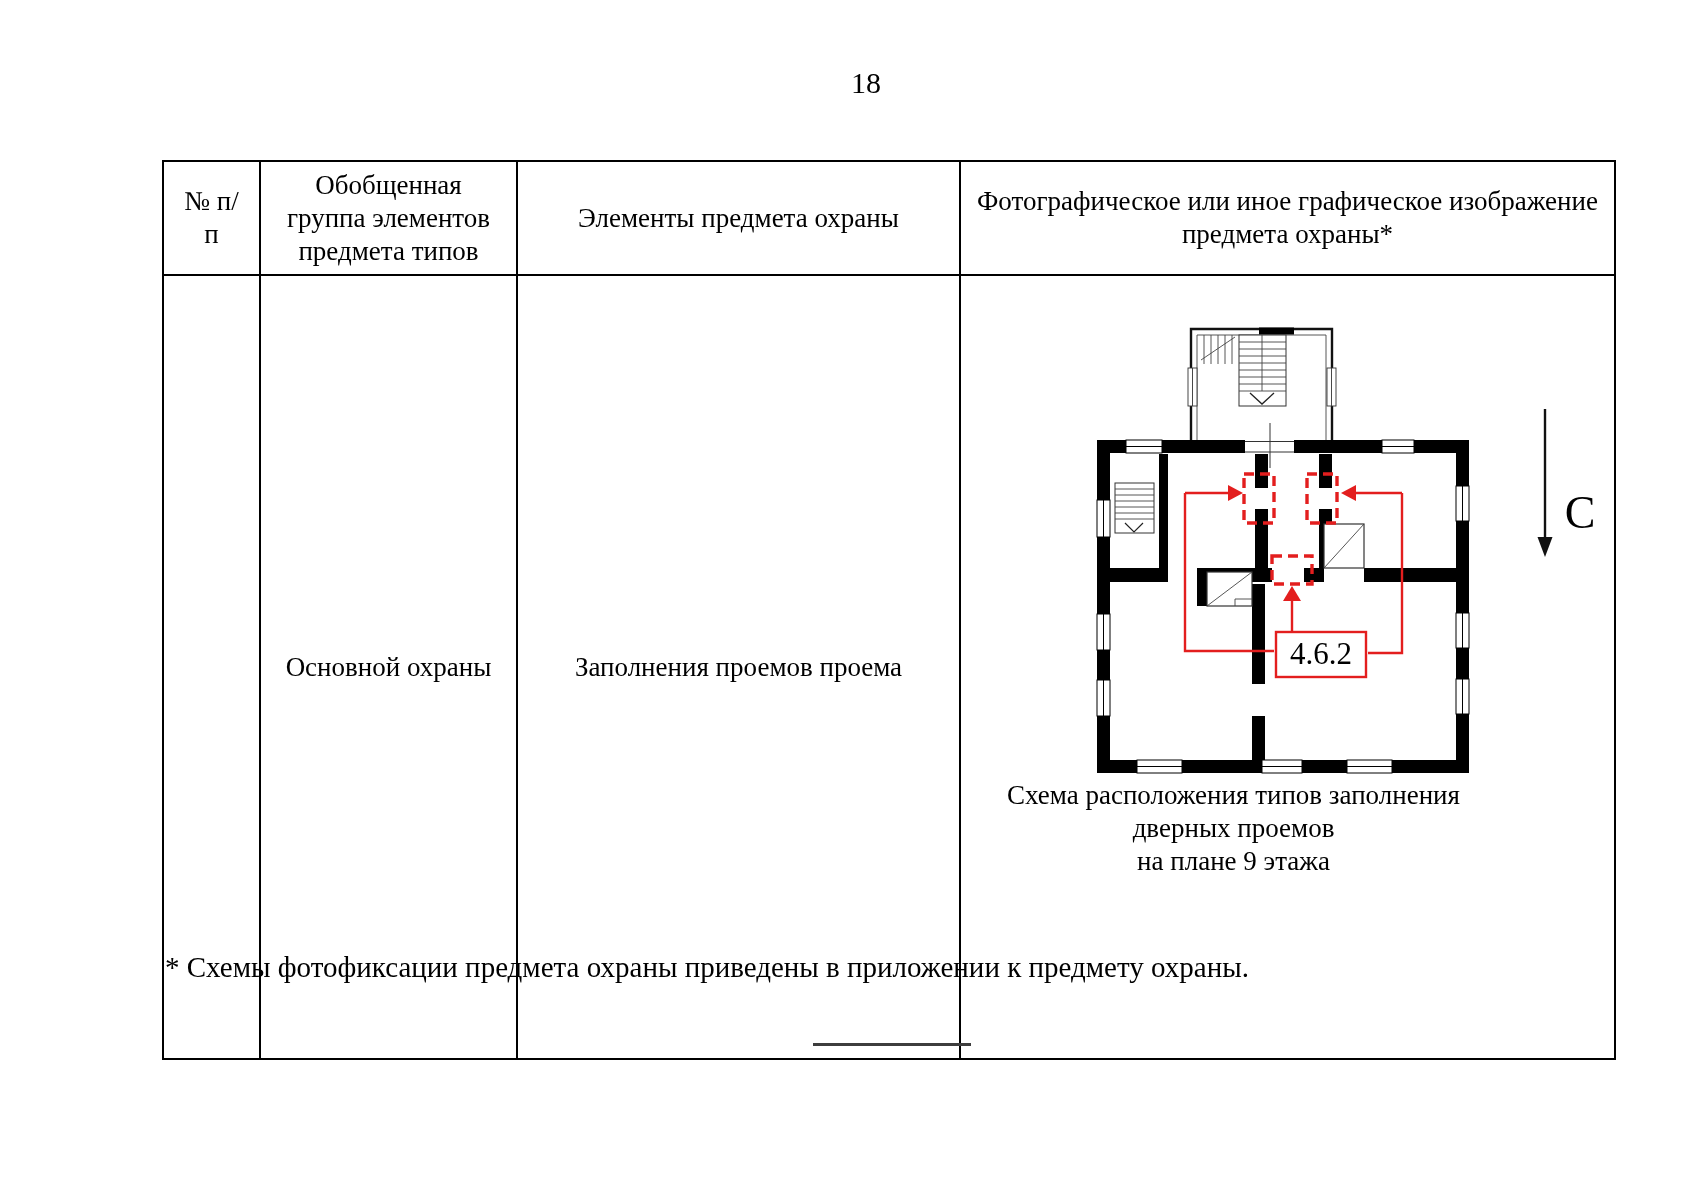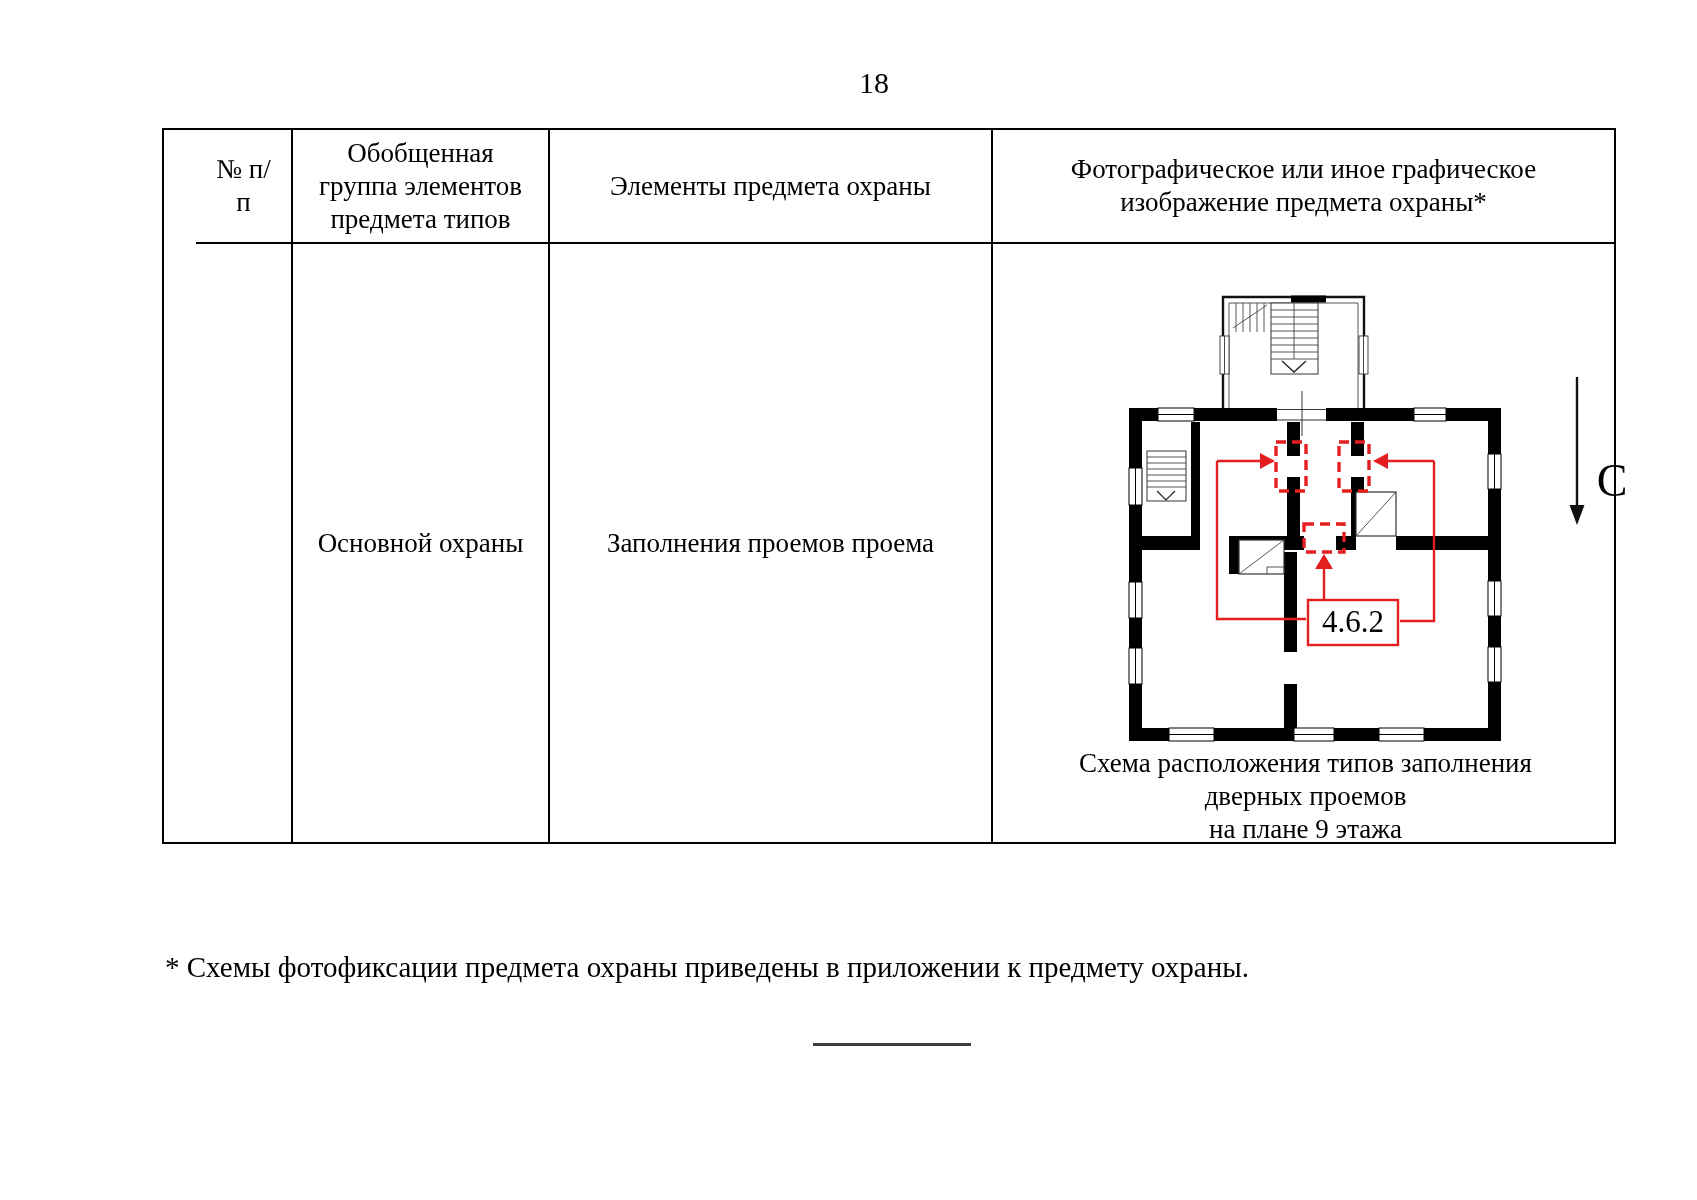--- a/index.html
+++ b/index.html
@@ -7,48 +7,47 @@
     position:relative;
     width:1697px;height:1200px;
     background:#fff;
     font-family:"Liberation Serif","DejaVu Serif",serif;
     color:#000;
     overflow:hidden;
   }
   .page-number{
     position:absolute;left:848px;top:66px;
     transform:translateX(-50%);
-    font-size:30px;margin-left:26px;
+    font-size:30px;margin-left:18px;
   }
   .doc-table{
-    position:absolute;left:162px;top:128px;
-    width:1454px;height:716px;
+    position:absolute;left:162px;top:160px;
+    width:1454px;height:900px;
     border:2px solid #000;
     box-sizing:border-box;
     display:grid;
     grid-template-columns:95px 257px 443px 1fr;
     grid-template-rows:114px 1fr;
-    padding-left:32px;
   }
   .cell{
     box-sizing:border-box;
     display:flex;align-items:center;justify-content:center;
     text-align:center;
     font-size:27px;line-height:33px;
     padding:4px 14px;
   }
   .cell.bl{border-left:2px solid #000;}
   .cell.hb{border-bottom:2px solid #000;}
   .cell.image-cell{
     position:relative;padding:0;display:block;
   }
   .plan-svg{position:absolute;left:0;top:0;}
   .plan-caption{
     position:absolute;left:0;top:503px;width:545px;
-    text-align:center;font-size:27px;line-height:33px;margin-left:40px;
+    text-align:center;font-size:27px;line-height:33px;
   }
   .footnote{
     position:absolute;left:165px;top:950px;width:1420px;
     font-size:29px;line-height:34px;
   }
   .bottom-rule{
     position:absolute;left:813px;top:1043px;
     width:158px;height:3px;background:#3d3d3d;
   }
 </style>

